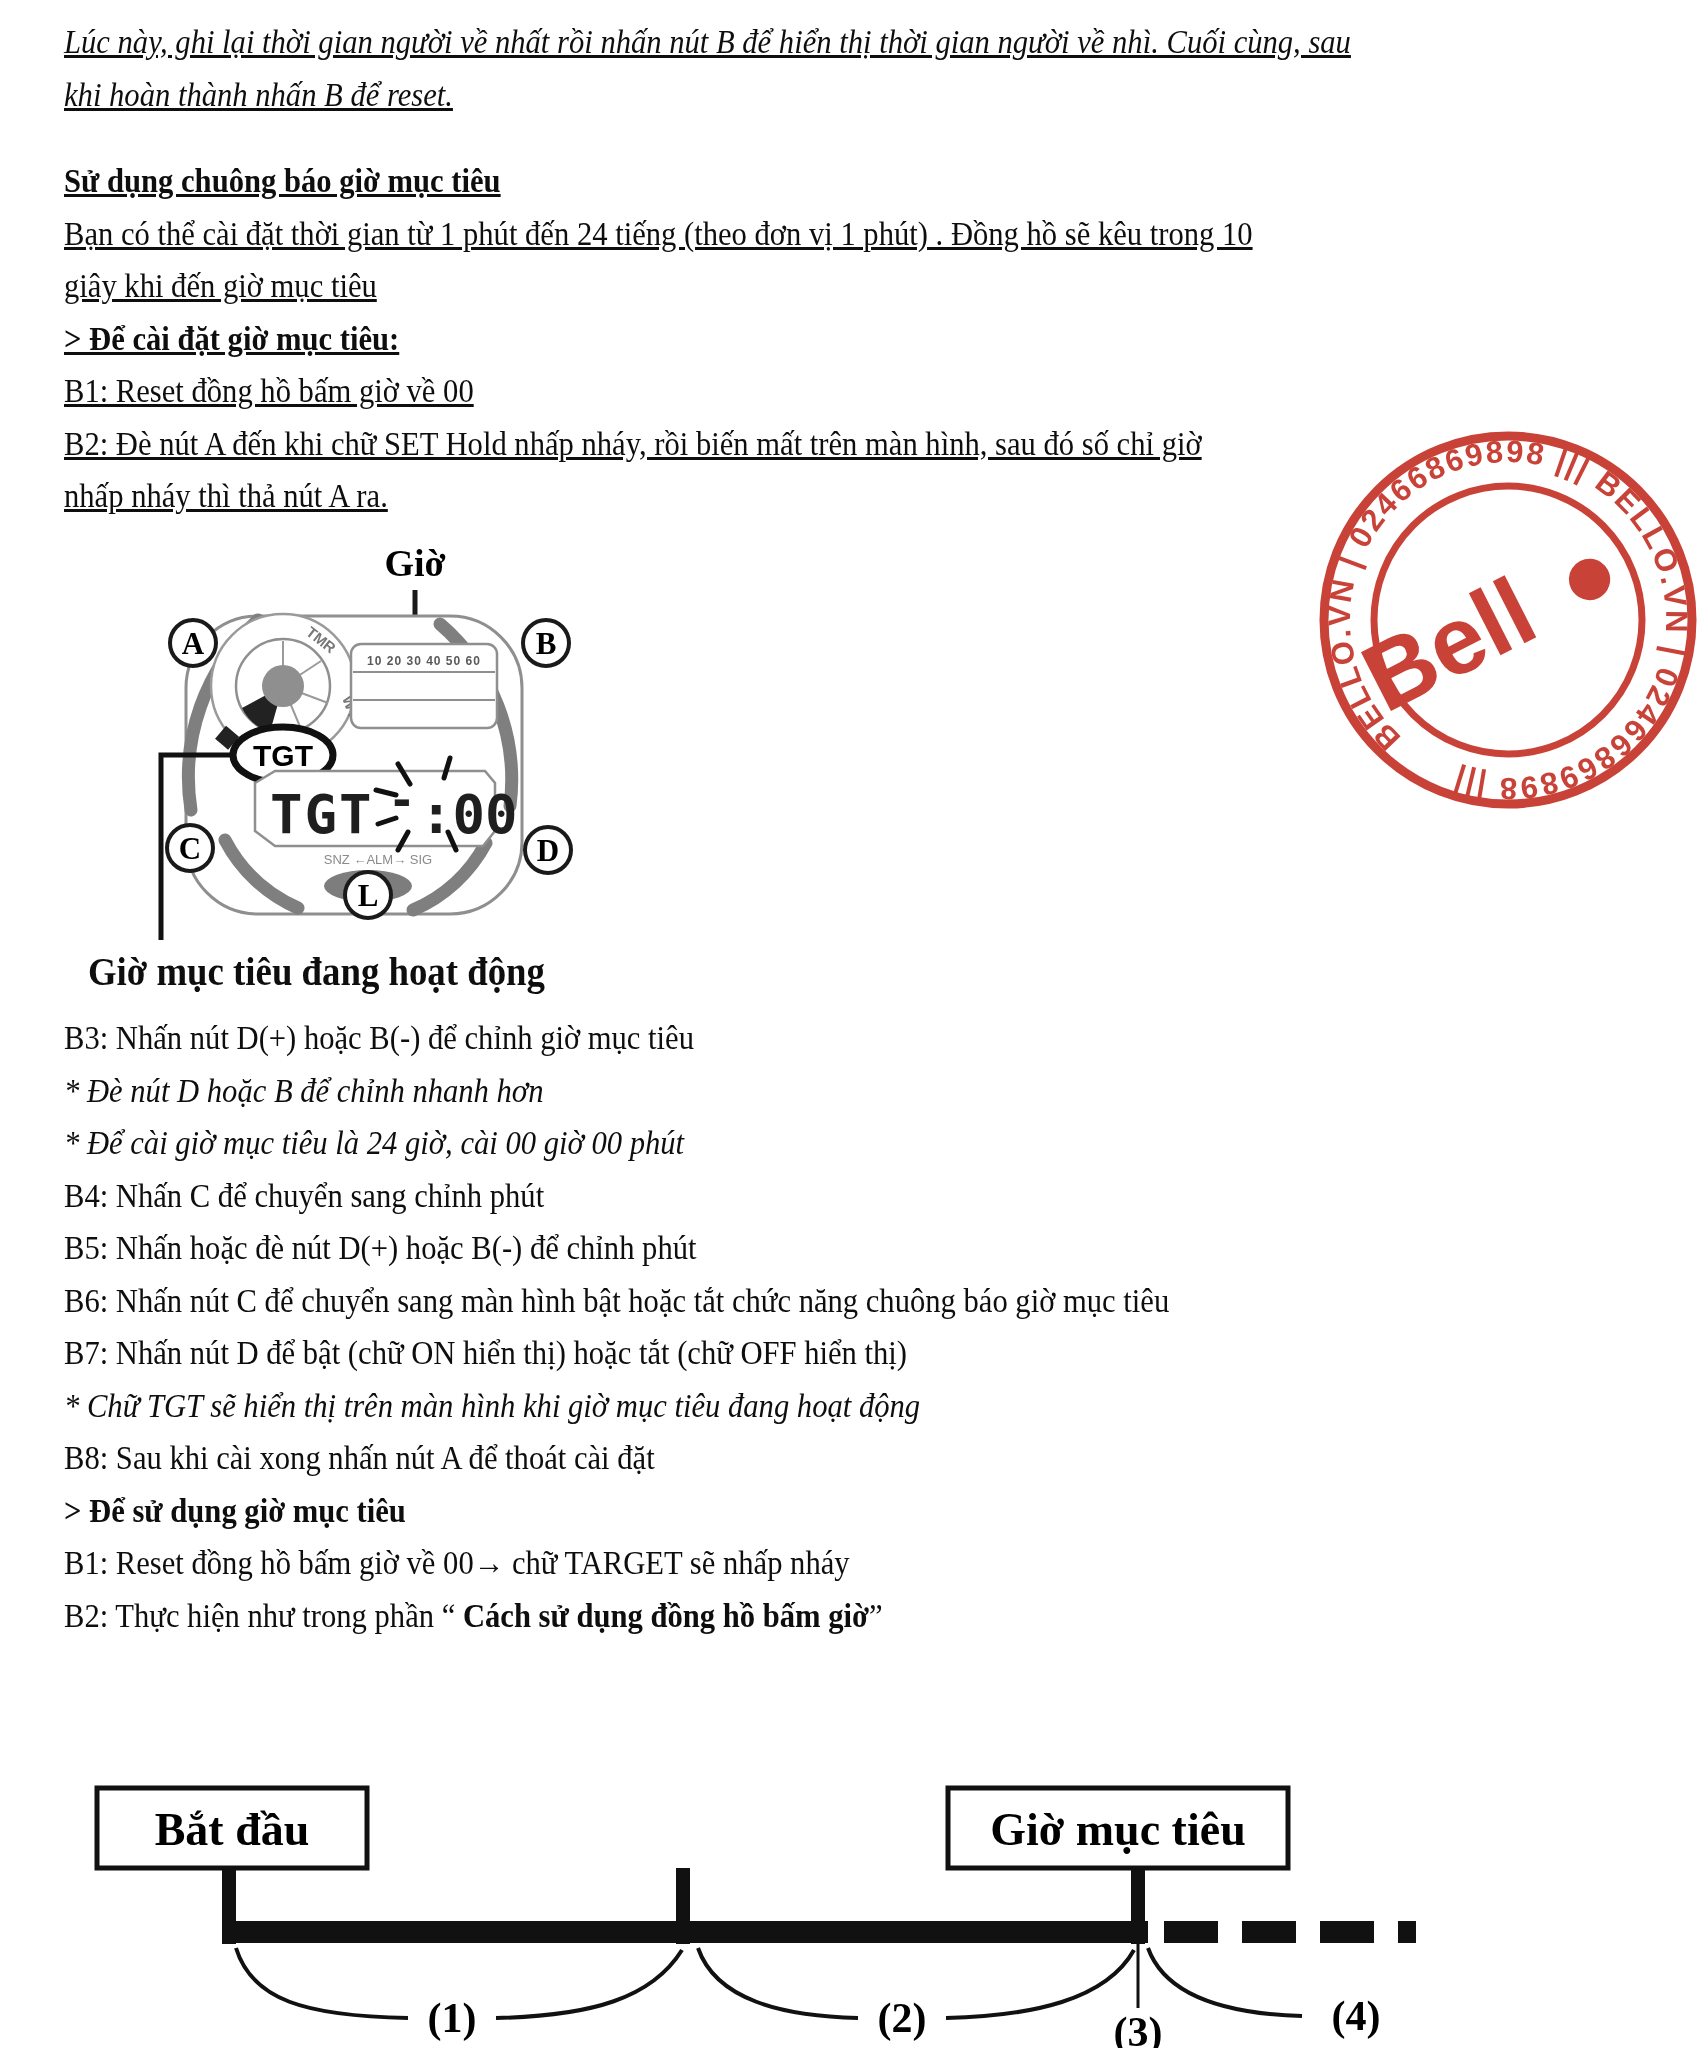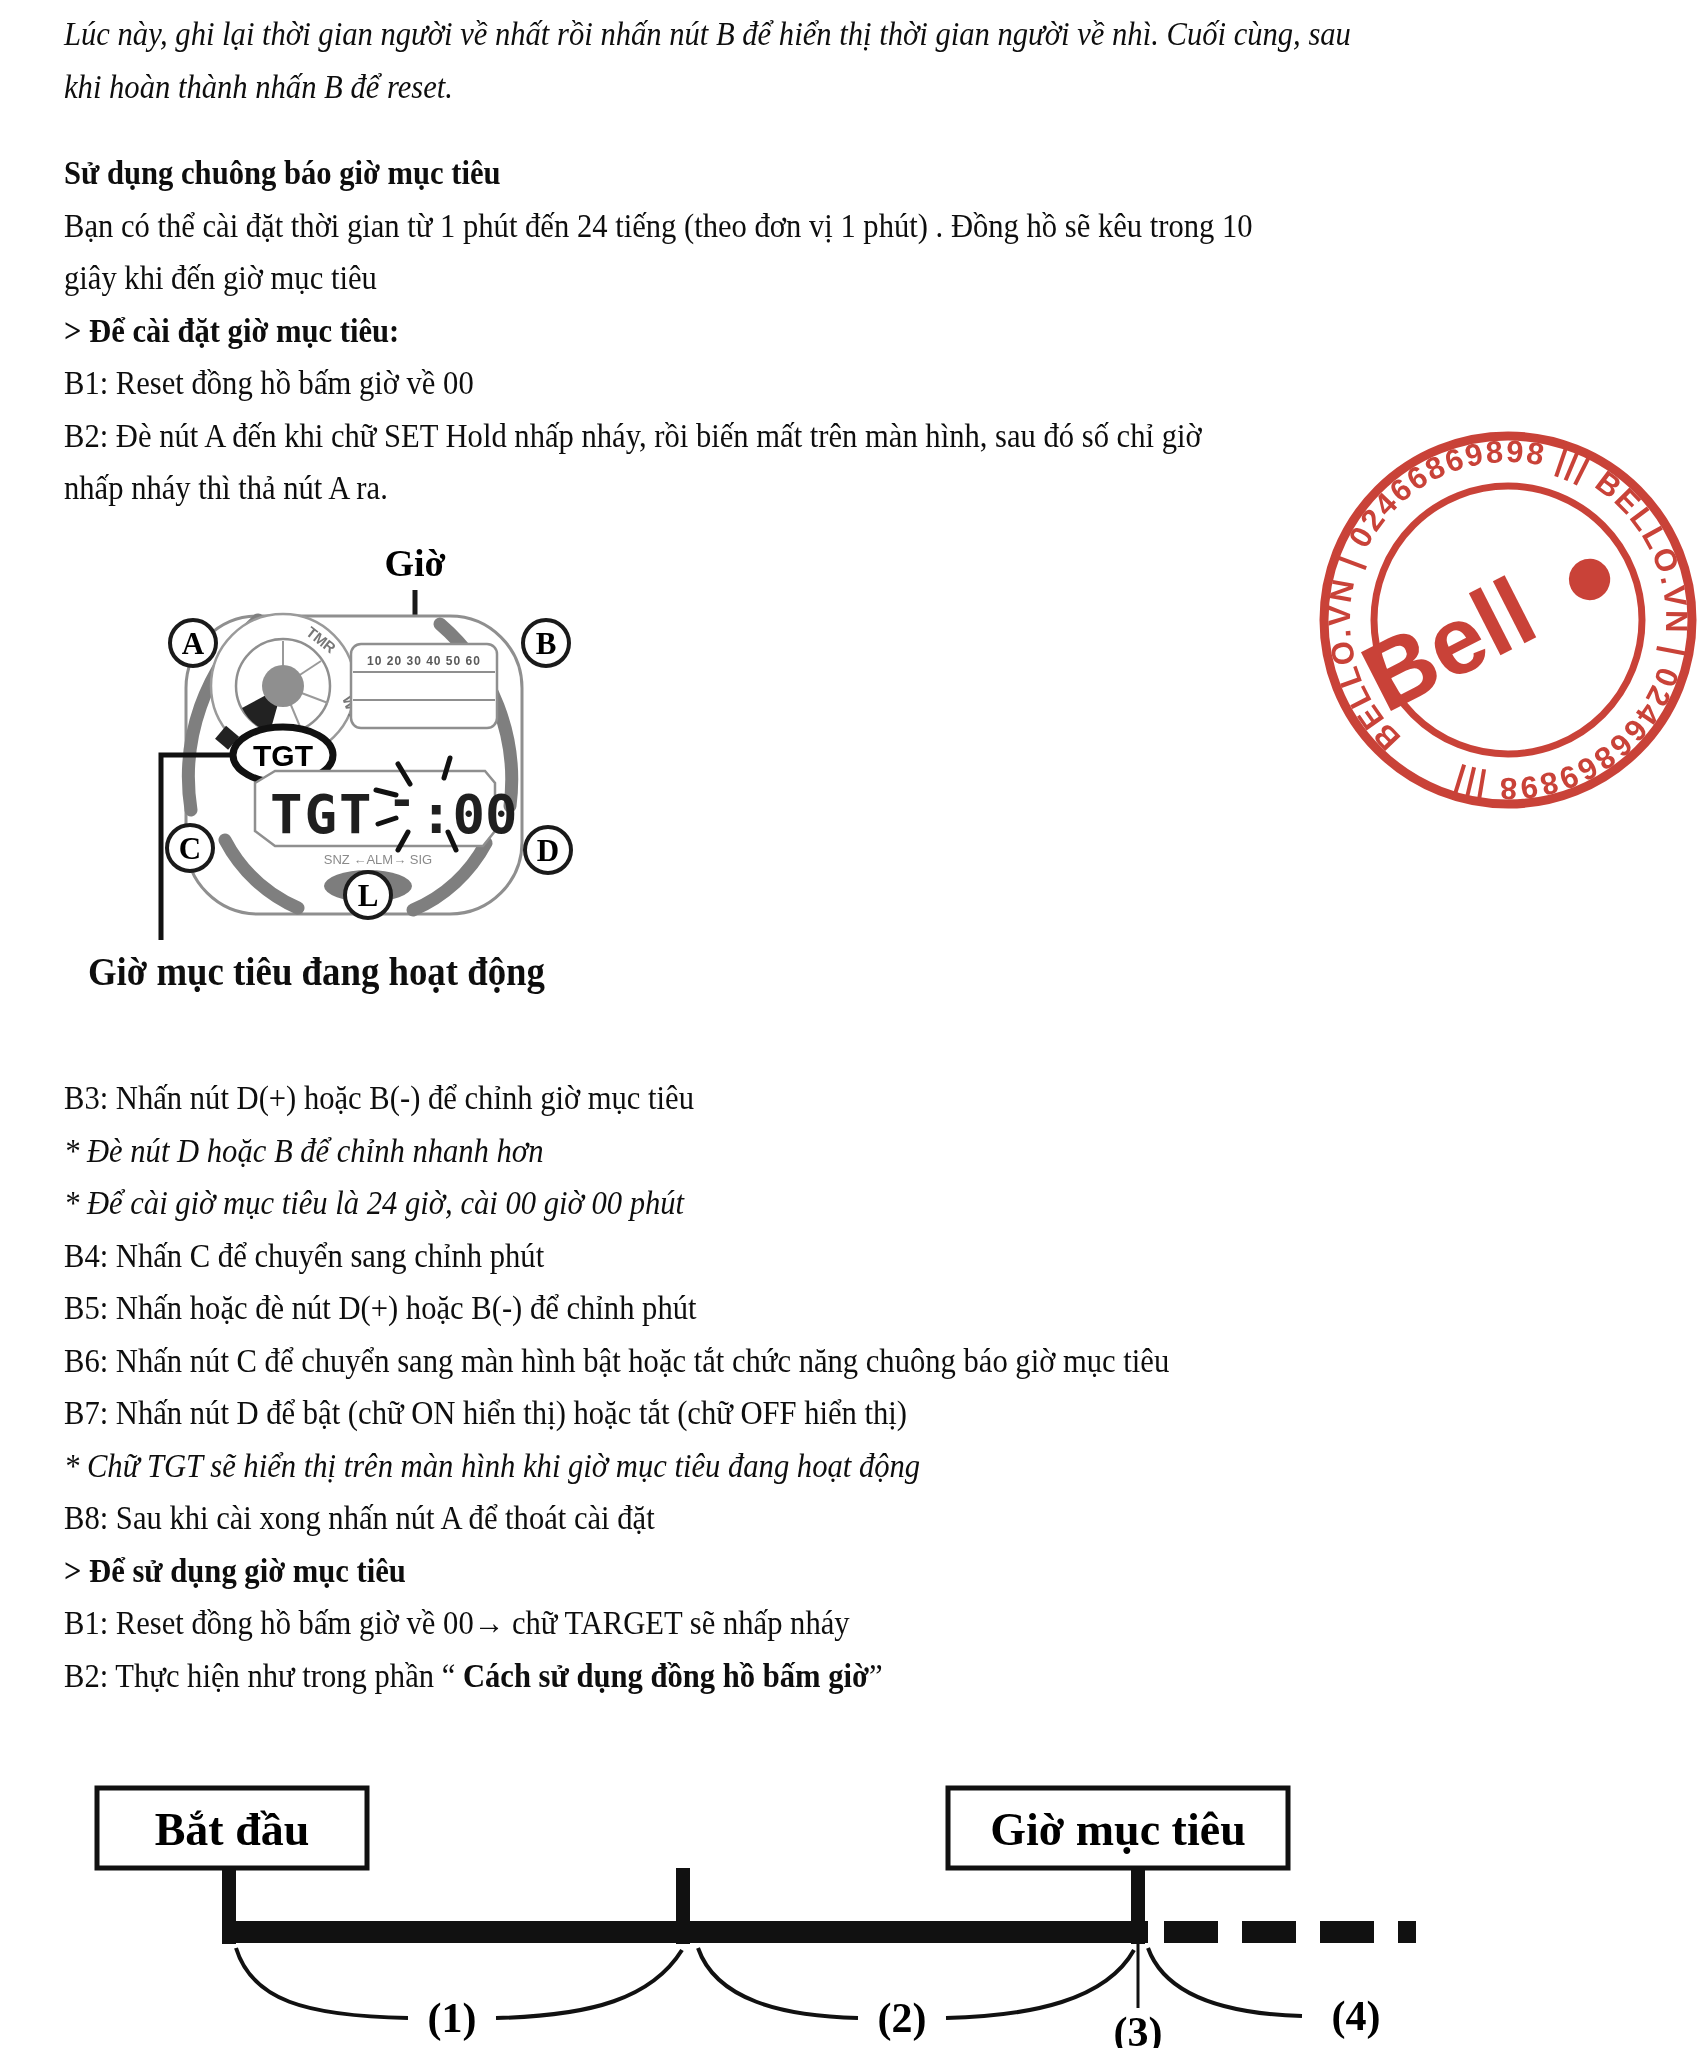--- a/index.html
+++ b/index.html
@@ -18,21 +18,21 @@
   .timeline-svg{position:absolute;left:0;top:1740px;}
   svg text{font-family:"Liberation Serif", serif;}
   .sans{font-family:"Liberation Sans", sans-serif;}
   .mono{font-family:"DejaVu Sans Mono", monospace;}
 </style>
 </head>
 <body>
 
 <div class="page">
 
-  <div class="textblock" style="top:8px;">
+  <div class="textblock" style="top:16px;text-decoration:underline;">
     <div class="line it">Lúc này, ghi lại thời gian người về nhất rồi nhấn nút B để hiển thị thời gian người về nhì. Cuối cùng, sau</div>
     <div class="line it">khi hoàn thành nhấn B để reset.</div>
     <div class="spacer"></div>
     <div class="line bd">Sử dụng chuông báo giờ mục tiêu</div>
     <div class="line">Bạn có thể cài đặt thời gian từ 1 phút đến 24 tiếng (theo đơn vị 1 phút) . Đồng hồ sẽ kêu trong 10</div>
     <div class="line">giây khi đến giờ mục tiêu</div>
     <div class="line bd">&gt; Để cài đặt giờ mục tiêu:</div>
     <div class="line">B1: Reset đồng hồ bấm giờ về 00</div>
     <div class="line">B2: Đè nút A đến khi chữ SET Hold nhấp nháy, rồi biến mất trên màn hình, sau đó số chỉ giờ</div>
     <div class="line">nhấp nháy thì thả nút A ra.</div>
@@ -122,21 +122,21 @@
       <text class="sans" font-size="31" font-weight="bold" fill="#c5342a" letter-spacing="2">
         <textPath href="#ringpath">BELLO.VN | 02466869898 ||| BELLO.VN | 02466869898 ||| </textPath>
       </text>
     </g>
     <g transform="rotate(-27)">
       <text class="sans" x="-152" y="28" font-size="96" font-weight="bold" fill="#c5342a">Bell</text>
       <text class="sans" x="62" y="28" font-size="96" font-weight="bold" fill="#c5342a">●</text>
     </g>
   </svg>
 
-  <div class="textblock" style="top:1072px;">
+  <div class="textblock" style="top:1012px;">
     <div class="line">B3: Nhấn nút D(+) hoặc B(-) để chỉnh giờ mục tiêu</div>
     <div class="line it">* Đè nút D hoặc B để chỉnh nhanh hơn</div>
     <div class="line it">* Để cài giờ mục tiêu là 24 giờ, cài 00 giờ 00 phút</div>
     <div class="line">B4: Nhấn C để chuyển sang chỉnh phút</div>
     <div class="line">B5: Nhấn hoặc đè nút D(+) hoặc B(-) để chỉnh phút</div>
     <div class="line">B6: Nhấn nút C để chuyển sang màn hình bật hoặc tắt chức năng chuông báo giờ mục tiêu</div>
     <div class="line">B7: Nhấn nút D để bật (chữ ON hiển thị) hoặc tắt (chữ OFF hiển thị)</div>
     <div class="line it">* Chữ TGT sẽ hiển thị trên màn hình khi giờ mục tiêu đang hoạt động</div>
     <div class="line">B8: Sau khi cài xong nhấn nút A để thoát cài đặt</div>
     <div class="line bd">&gt; Để sử dụng giờ mục tiêu</div>

